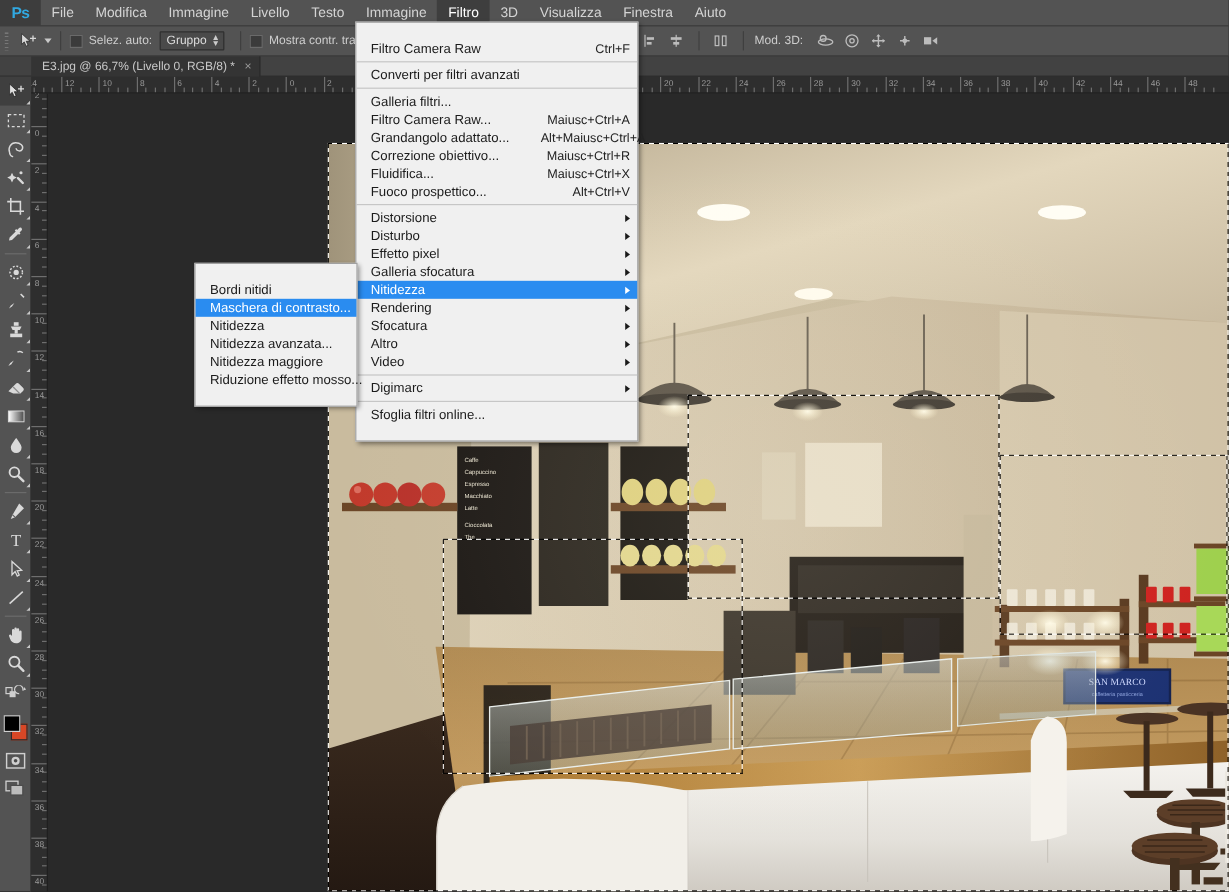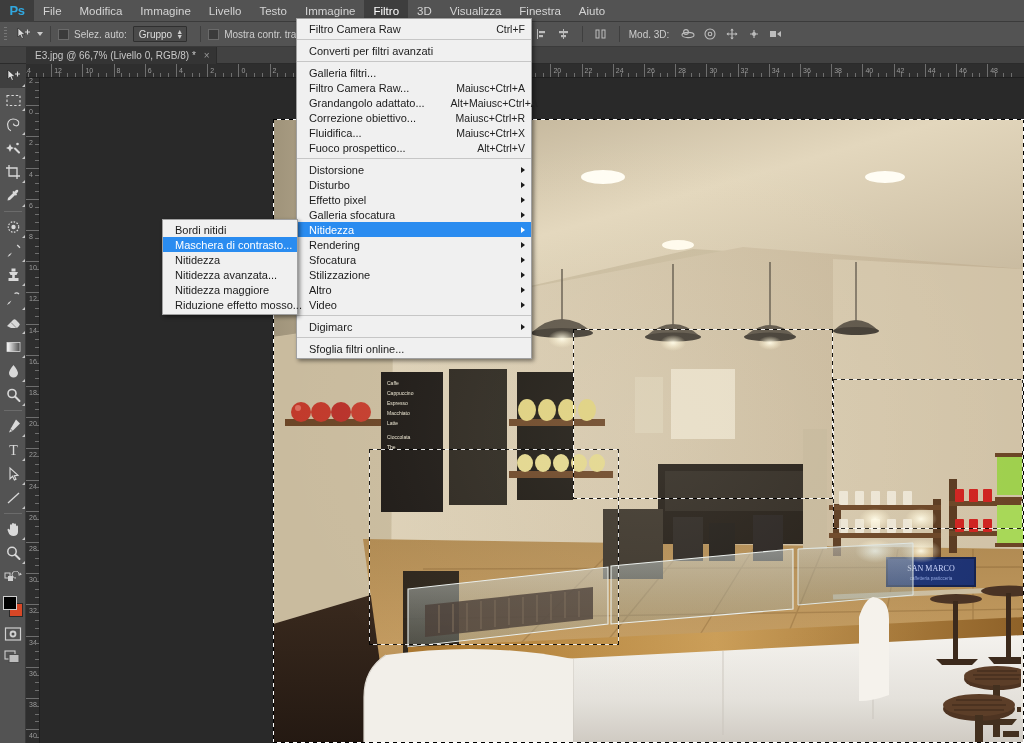--- a/index.html
+++ b/index.html
@@ -120,21 +120,21 @@
       repeating-linear-gradient(to bottom,#000 0 4px,#fff 4px 8px);
     background-size: 100% 1px, 100% 1px, 1px 100%, 1px 100%;
     background-position: 0 0, 0 100%, 0 0, 100% 0;
     background-repeat:no-repeat;
   }
 
   
   .menu {
     position:absolute; background:#f0f0f0; border:1px solid #a0a0a0;
     box-shadow:2px 2px 4px rgba(0,0,0,.45);
-    font-size:11px; color:#1b1b1b; padding:2px 0; z-index:50;
+    font-size:11px; color:#1b1b1b; padding:14px 0; z-index:50;
   }
   .menu .row {
     height:15px; display:flex; align-items:center;
     padding:0 6px 0 12px; white-space:nowrap; cursor:default; position:relative;
   }
   .menu .row.hl { background:#2a8cf0; color:#fff; }
   .menu .row .lbl { flex:0 0 auto; }
   .menu .row .sc { margin-left:auto; padding-left:26px; color:#222; font-size:10.5px; }
   .menu .row .arr {
     margin-left:auto; width:0;height:0;
@@ -1099,24 +1099,20 @@
       </div>
       <div class="row">
         <span class="lbl">Rendering</span>
         <span class="arr"></span>
       </div>
       <div class="row">
         <span class="lbl">Sfocatura</span>
         <span class="arr"></span>
       </div>
       <div class="row">
-        <span class="lbl">Stilizzazione</span>
-        <span class="arr"></span>
-      </div>
-      <div class="row">
         <span class="lbl">Altro</span>
         <span class="arr"></span>
       </div>
       <div class="row">
         <span class="lbl">Video</span>
         <span class="arr"></span>
       </div>
       <div class="sep"></div>
       <div class="row">
         <span class="lbl">Digimarc</span>

